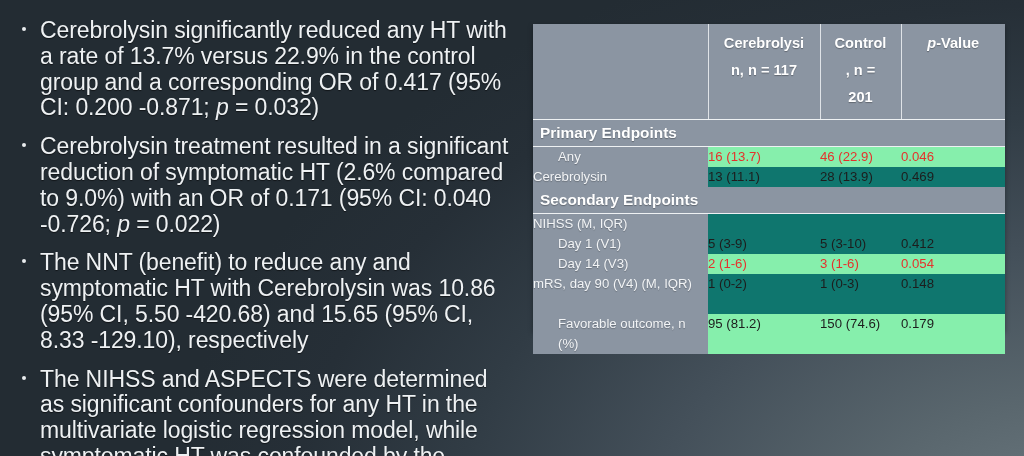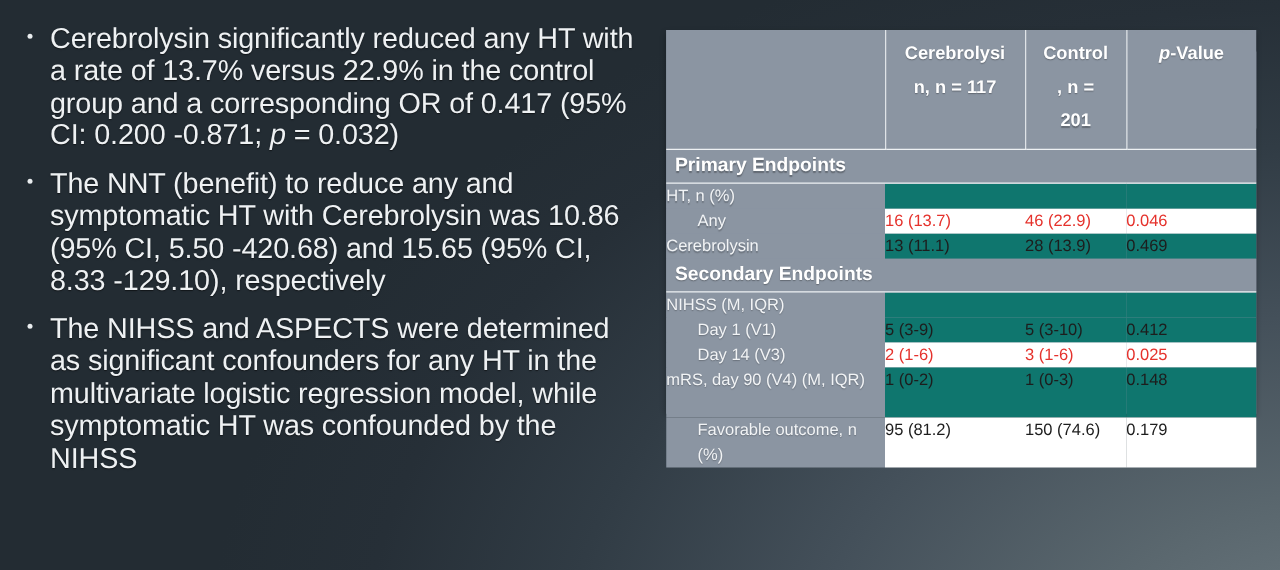--- a/index.html
+++ b/index.html
@@ -87,21 +87,21 @@
     font-weight: bold;
     font-size: 14.6px;
     line-height: 27px;
     text-align: center;
     padding: 6px 6px 8px 6px;
     border-right: 1.6px solid #dfe3e7;
     border-bottom: 1.6px solid #eef1f3;
     text-shadow: 0 1px 1px rgba(0,0,0,0.3);
   }
   tr.hdr th.blank { border-right: 1.6px solid #dfe3e7; }
-  tr.hdr th:last-child { border-right: 0; border-radius: 18px; }
+  tr.hdr th:last-child { border-right: 0; }
   tr.hdr th i { font-style: italic; }
 
   
   tr.section td {
     background: #8b95a2;
     color: #ffffff;
     font-weight: bold;
     font-size: 15.4px;
     padding: 4px 0 4px 7px;
     border-bottom: 1.6px solid #eef1f3;
@@ -120,32 +120,33 @@
   }
   td.lbl.indent { padding-left: 25px; }
   td.val {
     padding: 4px 5px 4px 9px;
     line-height: 20px;
     color: #1d1d1d;
     border-right: 1.6px solid #ffffff;
     border-bottom: 1.6px solid #ffffff;
   }
   td.val:last-child { border-right: 0; margin-left: 32px; }
-  tr.shade td.val { background: #ffffff; }
+  tr.shade td.val { background: #86efac; }
   tr.plain td.val { background: #0f766e; }
   td.val.red { color: #e5322c; }
   tr.tall td { height: 40px; }
 </style>
 </head>
 <body>
 
 <div id="slide">
 
   <div id="bullets">
       <div class="bullet"><span class="dot"></span><span><span>Cerebrolysin significantly reduced any HT with a rate of 13.7% versus 22.9% in the control group and a corresponding OR of 0.417 (95% CI: 0.200 -0.871; </span><i>p</i><span> = 0.032)</span></span></div>
+      <div class="bullet"><span class="dot"></span><span><span>Cerebrolysin treatment resulted in a significant reduction of symptomatic HT (2.6% compared to 9.0%) with an OR of 0.171 (95% CI: 0.040 -0.726; </span><i>p</i><span> = 0.022)</span></span></div>
       <div class="bullet"><span class="dot"></span><span><span>The NNT (benefit) to reduce any and symptomatic HT with Cerebrolysin was 10.86 (95% CI, 5.50 -420.68) and 15.65 (95% CI, 8.33 -129.10), respectively</span></span></div>
       <div class="bullet"><span class="dot"></span><span><span>The NIHSS and ASPECTS were determined as significant confounders for any HT in the multivariate logistic regression model, while symptomatic HT was confounded by the NIHSS</span></span></div>
     </div>
 
   <div id="table-wrap">
     <table class="tbl">
       <colgroup>
         <col class="c-label">
           <col class="c-cere">
           <col class="c-ctrl">
@@ -156,26 +157,20 @@
           <th class="blank"></th>
           <th id="th-cere">Cerebrolysi<br>n, n = 117</th>
           <th id="th-ctrl">Control<br>, n =<br>201</th>
           <th id="th-pval"><i>p</i>-Value</th>
         </tr>
       </thead>
       <tbody id="tbody">
           <tr class="section">
             <td colspan="4">Primary Endpoints</td>
           </tr>
-          <tr class="plain">
-            <td class="lbl">HT, n (%)</td>
-            <td class="val"></td>
-            <td class="val"></td>
-            <td class="val"></td>
-          </tr>
           <tr class="shade">
             <td class="lbl indent">Any</td>
             <td class="val red">16 (13.7)</td>
             <td class="val red">46 (22.9)</td>
             <td class="val red">0.046</td>
           </tr>
           <tr class="plain">
             <td class="lbl">Cerebrolysin</td>
             <td class="val">13 (11.1)</td>
             <td class="val">28 (13.9)</td>
@@ -193,21 +188,21 @@
           <tr class="plain">
             <td class="lbl indent">Day 1 (V1)</td>
             <td class="val">5 (3-9)</td>
             <td class="val">5 (3-10)</td>
             <td class="val">0.412</td>
           </tr>
           <tr class="shade">
             <td class="lbl indent">Day 14 (V3)</td>
             <td class="val red">2 (1-6)</td>
             <td class="val red">3 (1-6)</td>
-            <td class="val red">0.025</td>
+            <td class="val red">0.054</td>
           </tr>
           <tr class="plain tall">
             <td class="lbl">mRS, day 90 (V4) (M, IQR)</td>
             <td class="val">1 (0-2)</td>
             <td class="val">1 (0-3)</td>
             <td class="val">0.148</td>
           </tr>
           <tr class="shade tall">
             <td class="lbl indent">Favorable outcome, n (%)</td>
             <td class="val">95 (81.2)</td>

